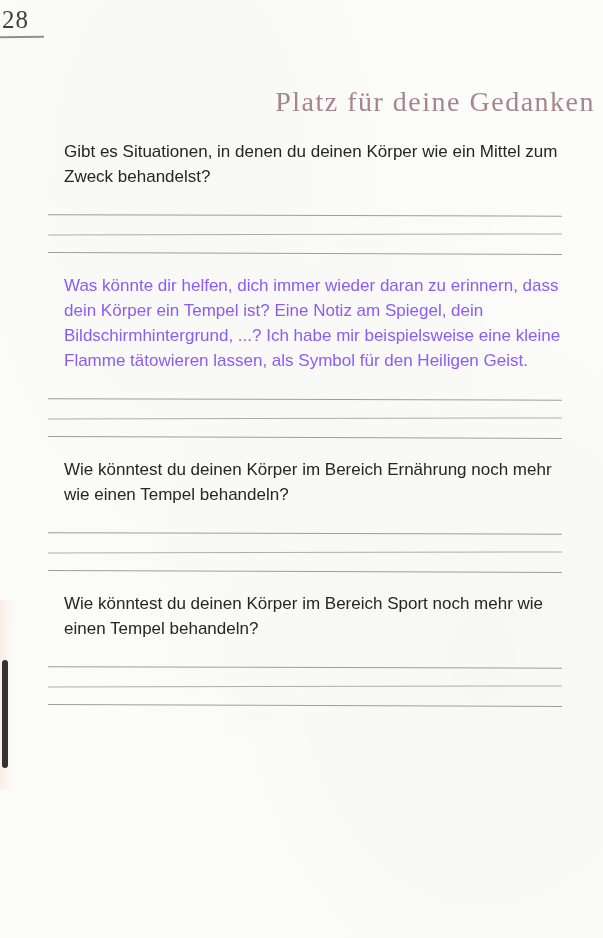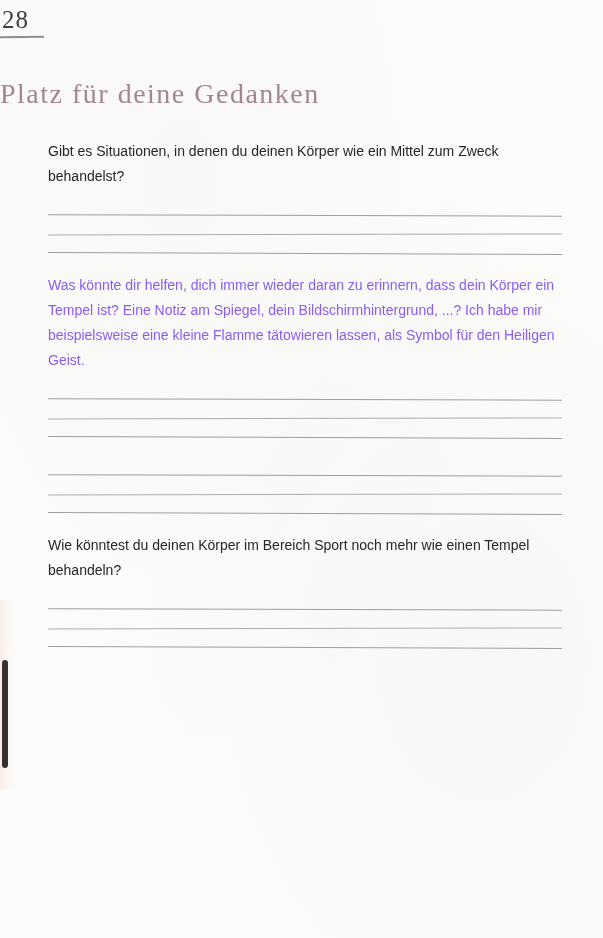--- a/index.html
+++ b/index.html
@@ -41,38 +41,38 @@
     margin-top: 2px;
     border-bottom: 2px solid #918f8c;
     transform: rotate(-0.4deg);
   }
   
   .page-title {
     position: absolute;
     top: 78px;
     left: 0;
     right: 0;
-    margin: 0;
-    text-align: left;
+    margin: 8px;
+    text-align: right;
     font-family: "Liberation Serif", serif;
     font-weight: 500;
     font-size: 28px;
     letter-spacing: 1.5px;
     color: #a5878b;
   }
   
   .content {
     position: absolute;
     top: 139px;
     left: 48px;
     width: 514px;
   }
   .qa .question {
-    margin: 0 0 8px 0;
-    font-size: 14px;
+    margin: 0 0 8px 16px;
+    font-size: 17px;
     line-height: 25px;
     color: #262626;
   }
   .qa .lines {
     margin: 0 0 19px 0;
   }
   .line {
     height: 18px;
     border-bottom: 1.2px solid #a6a6a6;
   }
@@ -133,20 +133,21 @@
   <section class="qa">
     <p class="question" style="color: #8b5cf6;">Was könnte dir helfen, dich immer wieder daran zu erinnern, dass dein Körper ein Tempel ist? Eine Notiz am Spiegel, dein Bildschirmhintergrund, ...? Ich habe mir beispielsweise eine kleine Flamme tätowieren lassen, als Symbol für den Heiligen Geist.</p>
     <div class="lines">
           <div class="line"></div>
           <div class="line"></div>
           <div class="line"></div>
         </div>
   </section>
 
   <section class="qa">
+    <p class="question" style="color: rgb(38, 38, 38);">Wie könntest du deinen Körper im Bereich Ernährung noch mehr wie einen Tempel behandeln?</p>
     <div class="lines">
           <div class="line"></div>
           <div class="line"></div>
           <div class="line"></div>
         </div>
   </section>
 
   <section class="qa">
     <p class="question" style="color: rgb(38, 38, 38);">Wie könntest du deinen Körper im Bereich Sport noch mehr wie einen Tempel behandeln?</p>
     <div class="lines">

